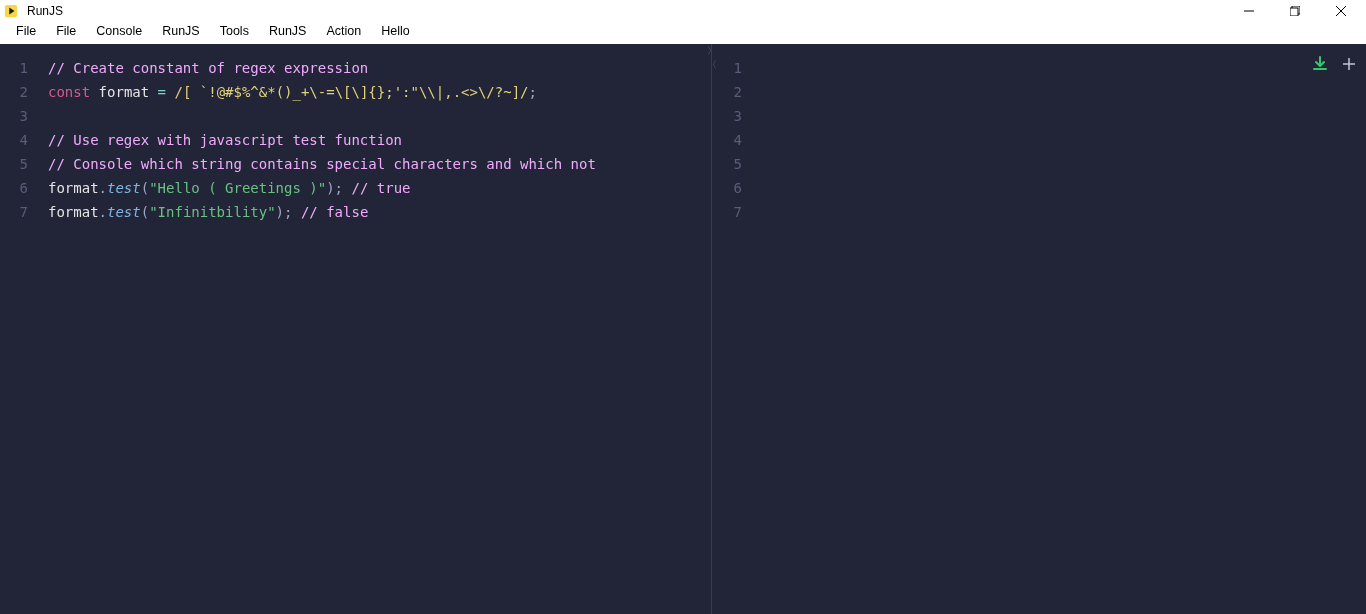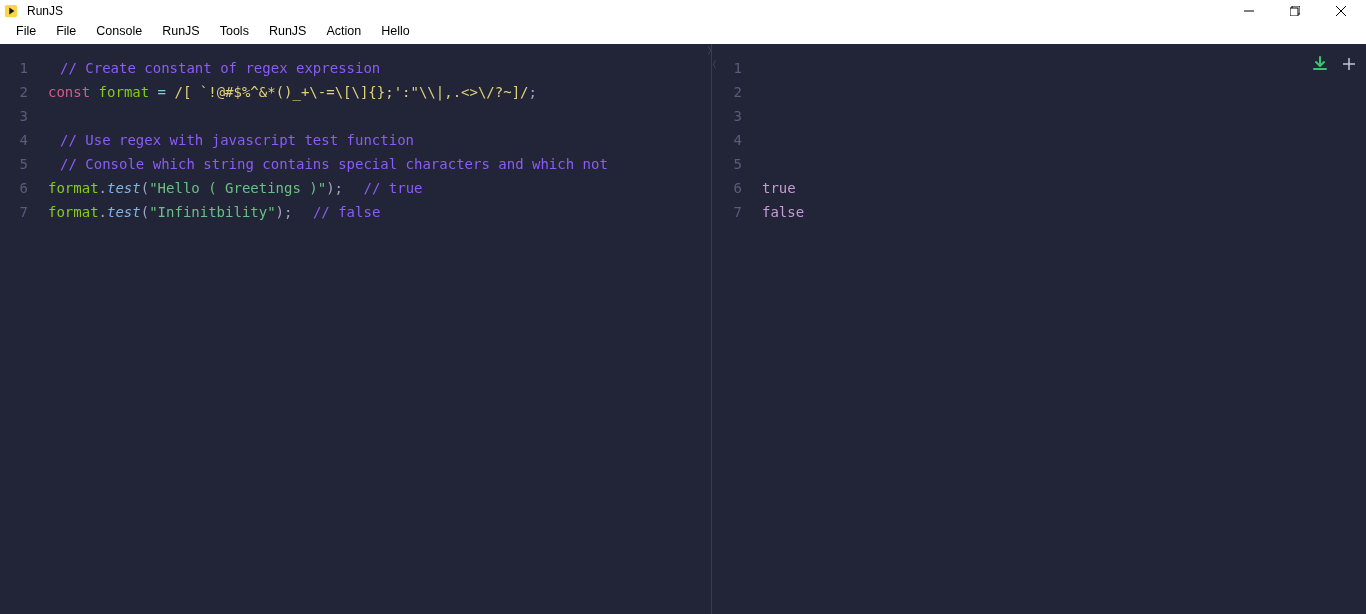--- a/index.html
+++ b/index.html
@@ -97,23 +97,23 @@
     }
     .code-body {
       padding-top: 12px;
       padding-left: 8px;
       white-space: pre;
     }
     .code-line {
       height: 24px;
       line-height: 24px;
     }
-    .tok-comment { color: #8b5cf6; margin-left: 12px; }
+    .tok-comment { color: #f0abfc; }
     .tok-keyword { color: #d85a8c; margin-top: 16px; }
-    .tok-var { color: #84cc16; }
+    .tok-var { color: #e5e5e5; }
     .tok-op { color: #7bd3d3; }
     .tok-regex { color: #e0d27a; }
     .tok-method { color: #7fb5e1; font-style: italic; }
     .tok-string { color: #6ac083; }
     .tok-punct { color: #a0a5c5; }
     .tok-bool { color: #c59cd6; }
     .tok-default { color: #c6cae6; }
     .splitter-handle {
       position: absolute;
       left: 707px;
@@ -203,21 +203,20 @@
   <div class="output-pane">
     <div class="gutter-out" id="output-gutter">
         <div class="line-num">1</div>
         <div class="line-num">2</div>
         <div class="line-num">3</div>
         <div class="line-num">4</div>
         <div class="line-num">5</div>
         <div class="line-num">6</div>
         <div class="line-num">7</div>
       </div>
-    <div class="code-body" id="output-body"><div class="code-line"></div><div class="code-line"></div><div class="code-line"></div><div class="code-line"></div><div class="code-line"></div><div class="code-line"><span class="tok-bool">true</span></div><div class="code-line"><span class="tok-bool">false</span></div></div>
     <div class="output-icons">
       <span class="download-icon">
         <svg width="16" height="16" viewBox="0 0 16 16" fill="none">
           <path d="M8 2 L8 10 M4 7 L8 11 L12 7" stroke="#34c76f" stroke-width="2" stroke-linecap="round" stroke-linejoin="round"></path>
           <line x1="2" y1="14" x2="14" y2="14" stroke="#34c76f" stroke-width="2" stroke-linecap="round"></line>
         </svg>
       </span>
       <span class="plus-icon">
         <svg width="14" height="14" viewBox="0 0 14 14">
           <line x1="7" y1="1" x2="7" y2="13" stroke="#c0c4db" stroke-width="1.5"></line>

